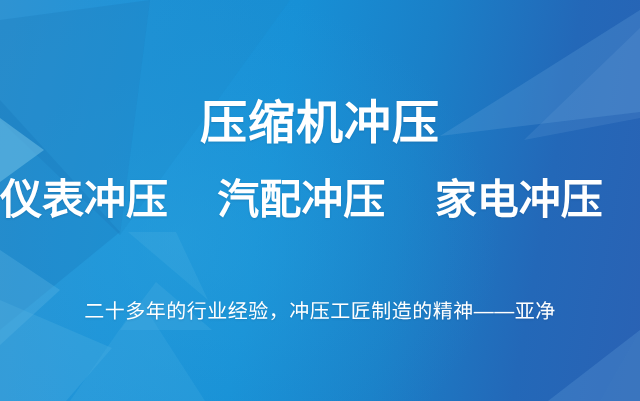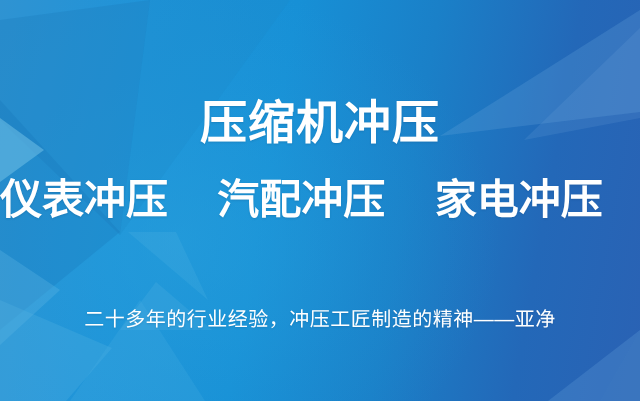--- a/index.html
+++ b/index.html
@@ -85,21 +85,21 @@
     white-space: nowrap;
     text-shadow: 0 1px 2px rgba(10,50,90,0.18);
   }
   .subhead .seg { display: inline-block; }
   .subhead .gap { display: inline-block; width: 26px; }
 
   .tagline {
     position: absolute;
     left: 0;
     right: 0;
-    top: 306px;
+    top: 298px;
     text-align: center;
     color: #ffffff;
     font-size: 20px;
     font-weight: normal;
     letter-spacing: 0.5px;
     line-height: 1.3;
     white-space: nowrap;
     text-shadow: 0 1px 2px rgba(10,50,90,0.16);
   }
 </style>

